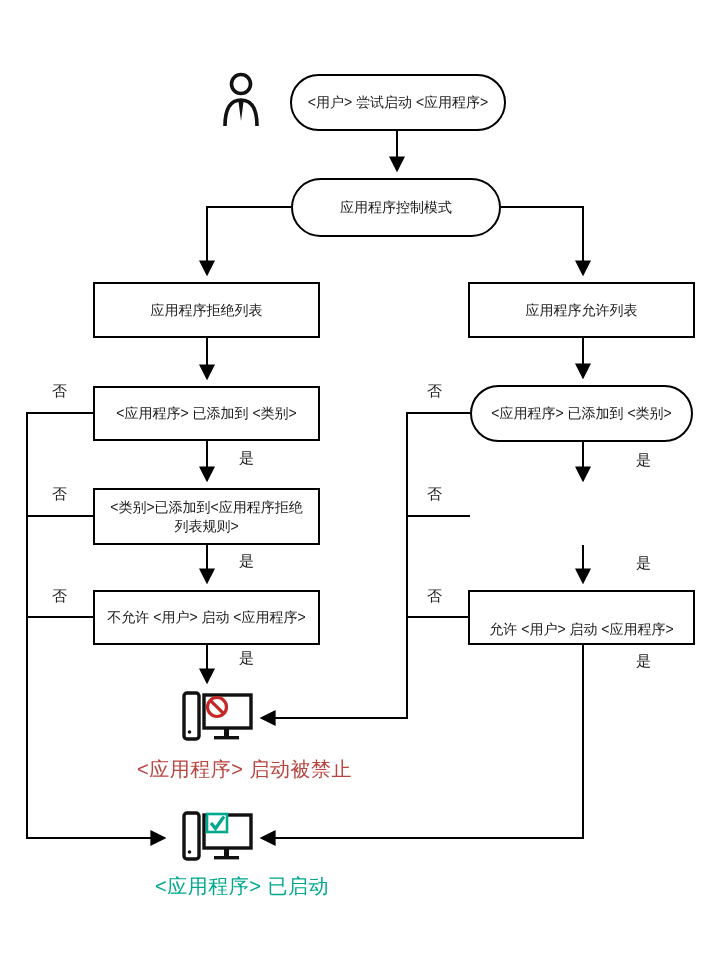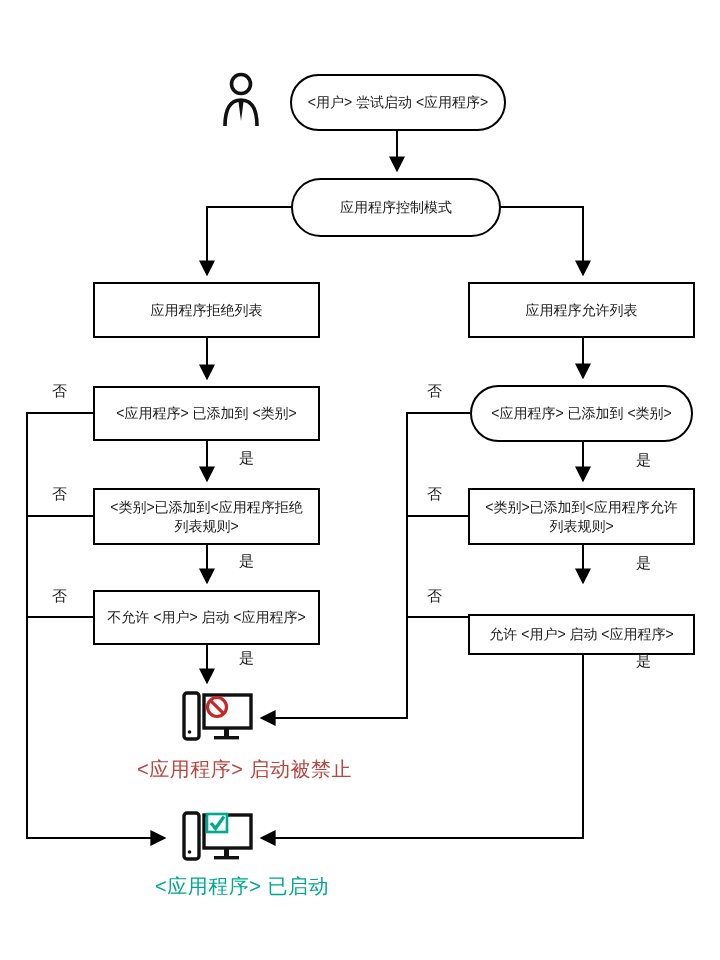--- a/index.html
+++ b/index.html
@@ -85,29 +85,26 @@
   </div>
 
   <div class="node stadium" style="left:470px;top:385px;width:223px;height:57px;border-radius:29px;">
     <span>&lt;应用程序&gt; 已添加到 &lt;类别&gt;</span>
   </div>
 
   <div class="node" style="left:93px;top:488px;width:227px;height:57px;text-align:center;">
     <span>&lt;类别&gt;已添加到&lt;应用程序拒绝列表规则&gt;</span>
   </div>
 
-  <div class="node" style="left:468px;top:488px;width:227px;height:57px;">
-    <span>&lt;类别&gt;已添加到&lt;应用程序允许列表规则&gt;</span>
-  </div>
 
   <div class="node" style="left:93px;top:590px;width:227px;height:55px;">
     <span>不允许 &lt;用户&gt; 启动 &lt;应用程序&gt;</span>
   </div>
 
-  <div class="node" style="left:468px;top:614px;width:227px;height:41px;">
+  <div class="node" style="left:468px;top:590px;width:227px;height:55px;align-items:flex-end;">
     <span>允许 &lt;用户&gt; 启动 &lt;应用程序&gt;</span>
   </div>
 
   <div class="edge-label" style="left:52px;top:382px;">否</div>
   <div class="edge-label" style="left:52px;top:485px;">否</div>
   <div class="edge-label" style="left:52px;top:587px;">否</div>
 
   <div class="edge-label" style="left:239px;top:449px;">是</div>
   <div class="edge-label" style="left:239px;top:552px;">是</div>
   <div class="edge-label" style="left:239px;top:649px;">是</div>

